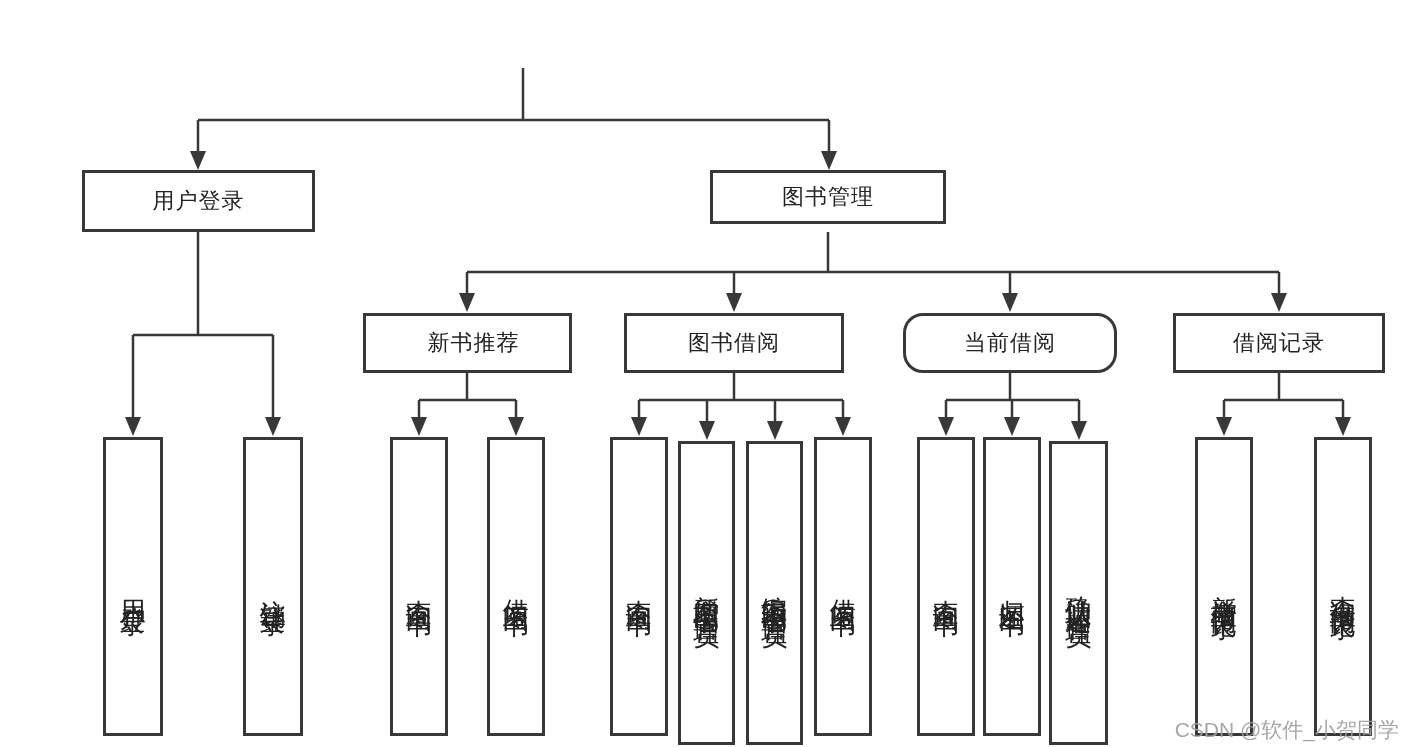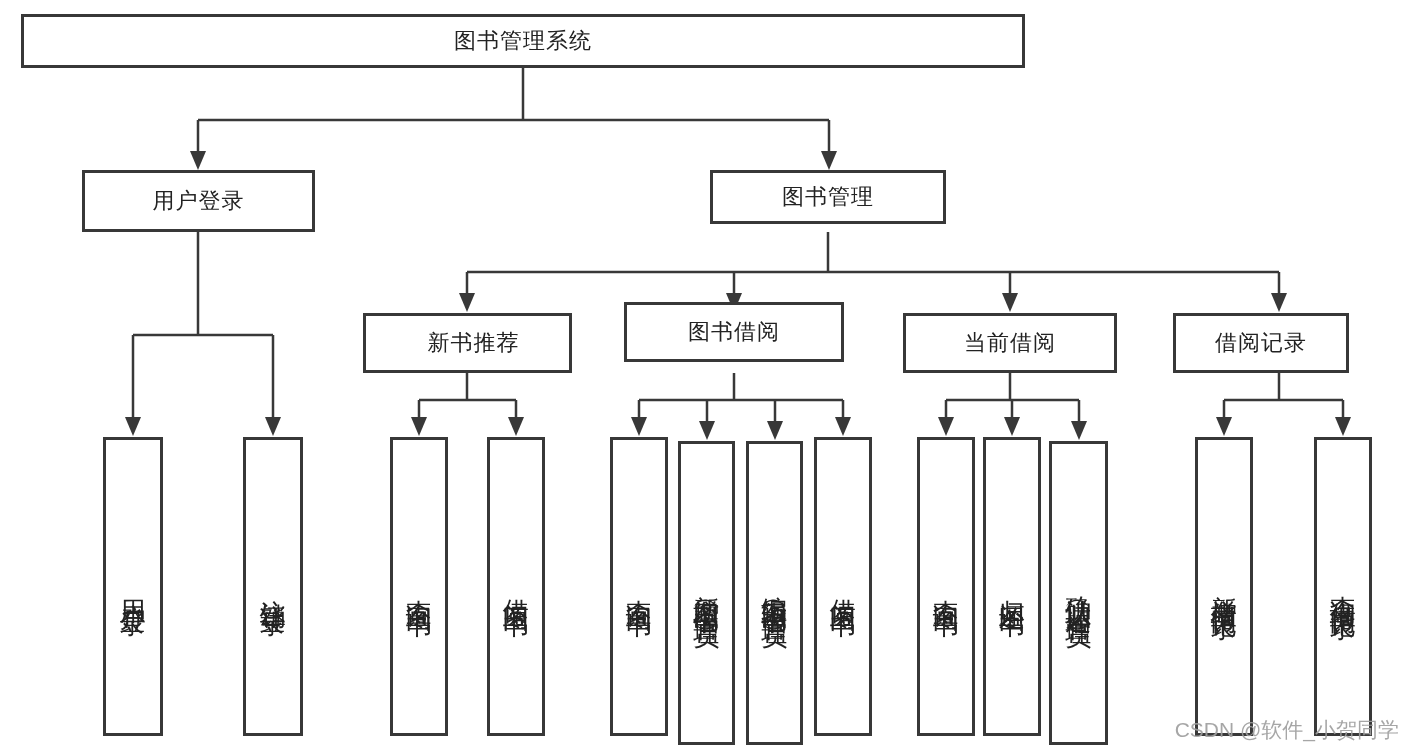--- a/index.html
+++ b/index.html
@@ -94,29 +94,28 @@
       <polygon points="767,421 783,421 775,440"></polygon>
       <polygon points="835,417 851,417 843,436"></polygon>
       <polygon points="938,417 954,417 946,436"></polygon>
       <polygon points="1004,417 1020,417 1012,436"></polygon>
       <polygon points="1071,421 1087,421 1079,440"></polygon>
       <polygon points="1216,417 1232,417 1224,436"></polygon>
       <polygon points="1335,417 1351,417 1343,436"></polygon>
     </g>
   </svg>
 
-  <div class="hbox" style="left:21px; top:14px; width:1004px; height:54px;">图书管理系统</div>
 
   <div class="hbox" style="left:82px; top:170px; width:233px; height:62px;">用户登录</div>
   <div class="hbox" style="left:710px; top:170px; width:236px; height:54px;">图书管理</div>
 
   <div class="hbox" style="left:363px; top:313px; width:209px; height:60px;padding-left:12px;">新书推荐</div>
-  <div class="hbox" style="left:624px; top:302px; width:220px; height:60px;">图书借阅</div>
-  <div class="hbox" style="left:903px; top:313px; width:214px; height:60px;">当前借阅</div>
-  <div class="hbox" style="left:1173px; top:313px; width:176px; height:60px;">借阅记录</div>
+  <div class="hbox" style="left:624px; top:313px; width:220px; height:60px;">图书借阅</div>
+  <div class="hbox" style="left:903px; top:313px; width:214px; height:60px;border-radius:20px;">当前借阅</div>
+  <div class="hbox" style="left:1173px; top:313px; width:212px; height:60px;">借阅记录</div>
 
   <div class="vbox" style="left:103px; top:437px; width:60px; height:299px;">
     <span>用户登录</span>
   </div>
   <div class="vbox" style="left:243px; top:437px; width:60px; height:299px;">
     <span>注销登录</span>
   </div>
 
   <div class="vbox" style="left:390px; top:437px; width:58px; height:299px;">
     <span>查询图书</span>

